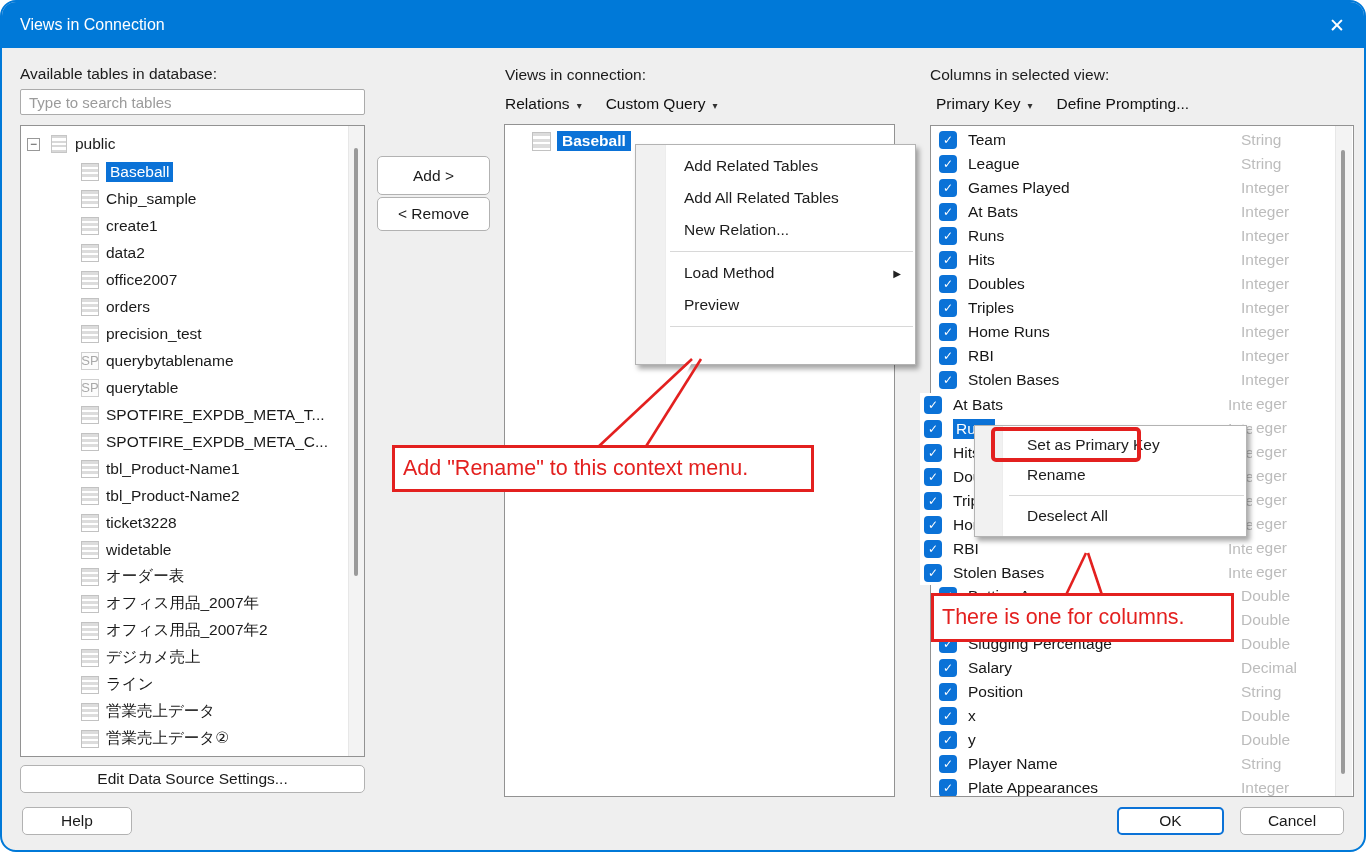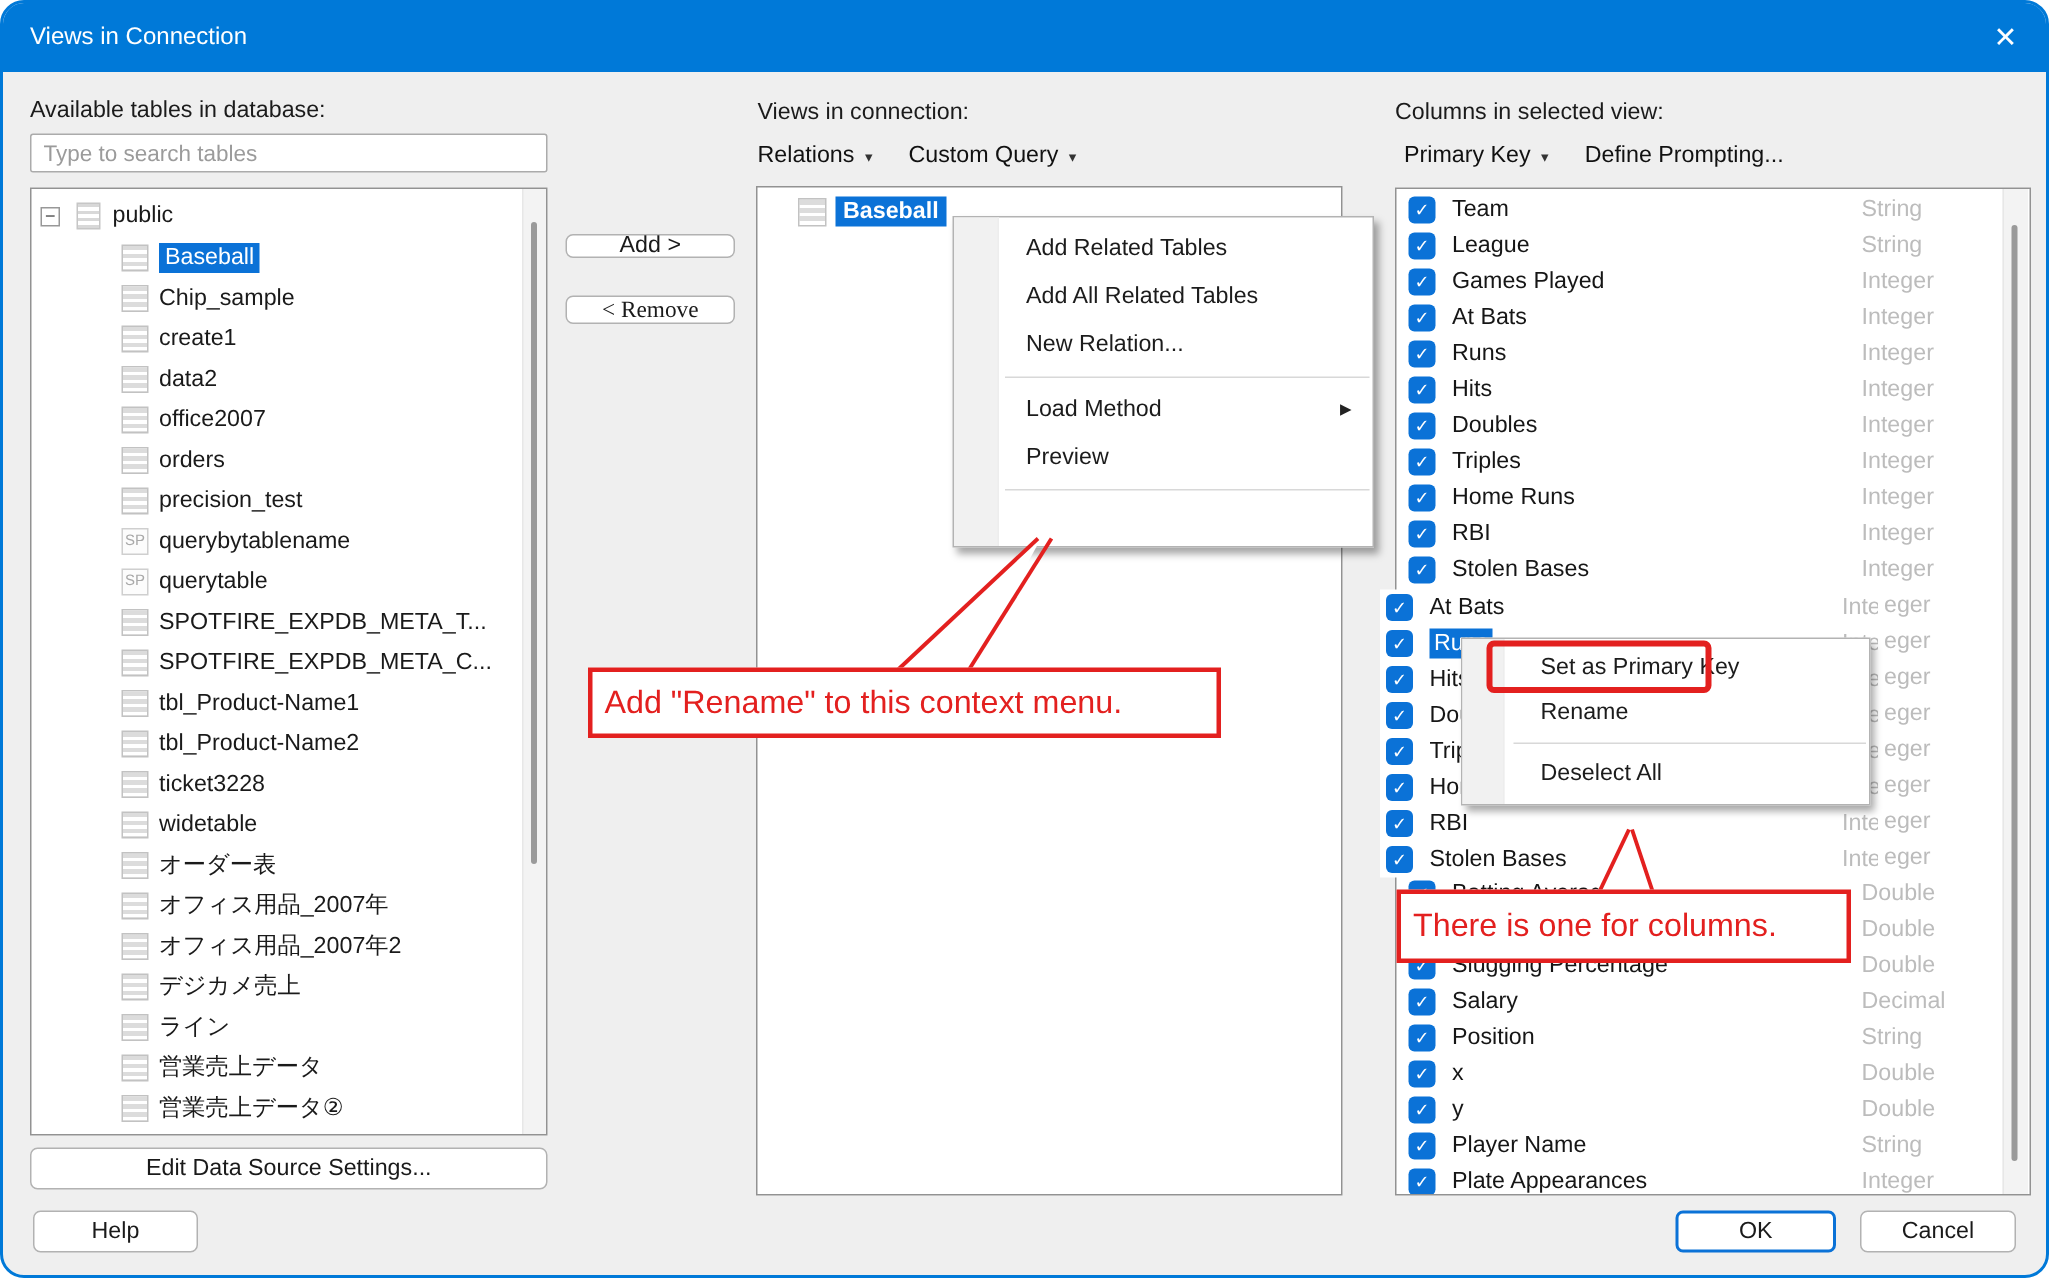--- a/index.html
+++ b/index.html
@@ -20,21 +20,21 @@
   .panel { position:absolute; background:#fff; border:1px solid #929292; }
   
   .search { position:absolute; left:18px; top:87px; width:345px; height:26px; border:1px solid #ababab;
             border-radius:2px; font-size:15px; padding:0 8px; color:#333; background:#fff; font-family:inherit; }
   .search::placeholder { color:#9b9b9b; }
   .tree { left:18px; top:123px; width:345px; height:632px; overflow:hidden; padding-top:4px; }
   .tree-row { position:relative; height:27px; display:flex; align-items:center; font-size:15.5px; color:#1a1a1a; }
   .tree-row .t-icon { flex:0 0 auto; width:18px; height:18px; margin-left:60px; margin-right:7px;
             border:1px solid #c2c2c2; background:repeating-linear-gradient(to bottom,#dcdcdc 0 3px,#ffffff 3px 5.2px);
             display:flex; align-items:center; justify-content:center; }
-  .tree-row .sp-txt { display:none; font-size:10px; color:#a9a9a9; letter-spacing:0; }
+  .tree-row .sp-txt { display:none; font-size:13px; color:#a9a9a9; letter-spacing:0; }
   .tree-row.icon-sp .t-icon { background:#fcfcfc; border-color:#cfcfcf; }
   .tree-row.icon-sp .sp-txt { display:block; }
   .tree-row.selected .t-name { background:#0b72d7; color:#fff; padding:1px 4px; }
   .root-row { height:28px; display:flex; align-items:center; font-size:15.5px; color:#1a1a1a; }
   .expander { width:13px; height:13px; margin-left:6px; border:1px solid #989898; color:#444; font-size:12px;
               line-height:10px; text-align:center; background:#fff; }
   .schema-icon { width:16px; height:18px; margin-left:11px; margin-right:8px; border:1px solid #c6c6c6;
               background:repeating-linear-gradient(to bottom,#d8d8d8 0 2px,#fff 2px 4.6px); }
   .btn { position:absolute; background:#fff; border:1px solid #b2b2b2; border-radius:5px; font-size:15.5px;
          color:#1a1a1a; display:flex; align-items:center; justify-content:center; font-family:inherit; }
@@ -220,22 +220,22 @@
   <div class="tree-row icon-table">
     <span class="t-icon"></span>
     <span class="t-name">顧客マスタ</span>
   </div>
 </div>
   </div>
   <div class="sb-track" style="left:346px; top:124px; width:16px; height:630px;"></div>
   <div class="sb-thumb" style="left:352px; top:146px; width:4px; height:428px;"></div>
   <button class="btn" style="left:18px; top:763px; width:345px; height:28px;">Edit Data Source Settings...</button>
 
-  <button class="btn" style="left:375px; top:154px; width:113px; height:16px;">Add &gt;</button>
-  <button class="btn" style="left:375px; top:195px; width:113px; height:19px;font-family:Liberation Serif, serif;">&lt; Remove</button>
+  <button class="btn" style="left:375px; top:154px; width:113px; height:39px;">Add &gt;</button>
+  <button class="btn" style="left:375px; top:195px; width:113px; height:34px;">&lt; Remove</button>
 
   <div class="sec-label" style="left:503px; top:64px;">Views in connection:</div>
   <div class="dd-bar" style="left:503px; top:93px;">
   <div class="dd">
     <span>Relations</span>
     <span class="arr">▾</span>
   </div>
 
   <div class="dd">
     <span>Custom Query</span>

